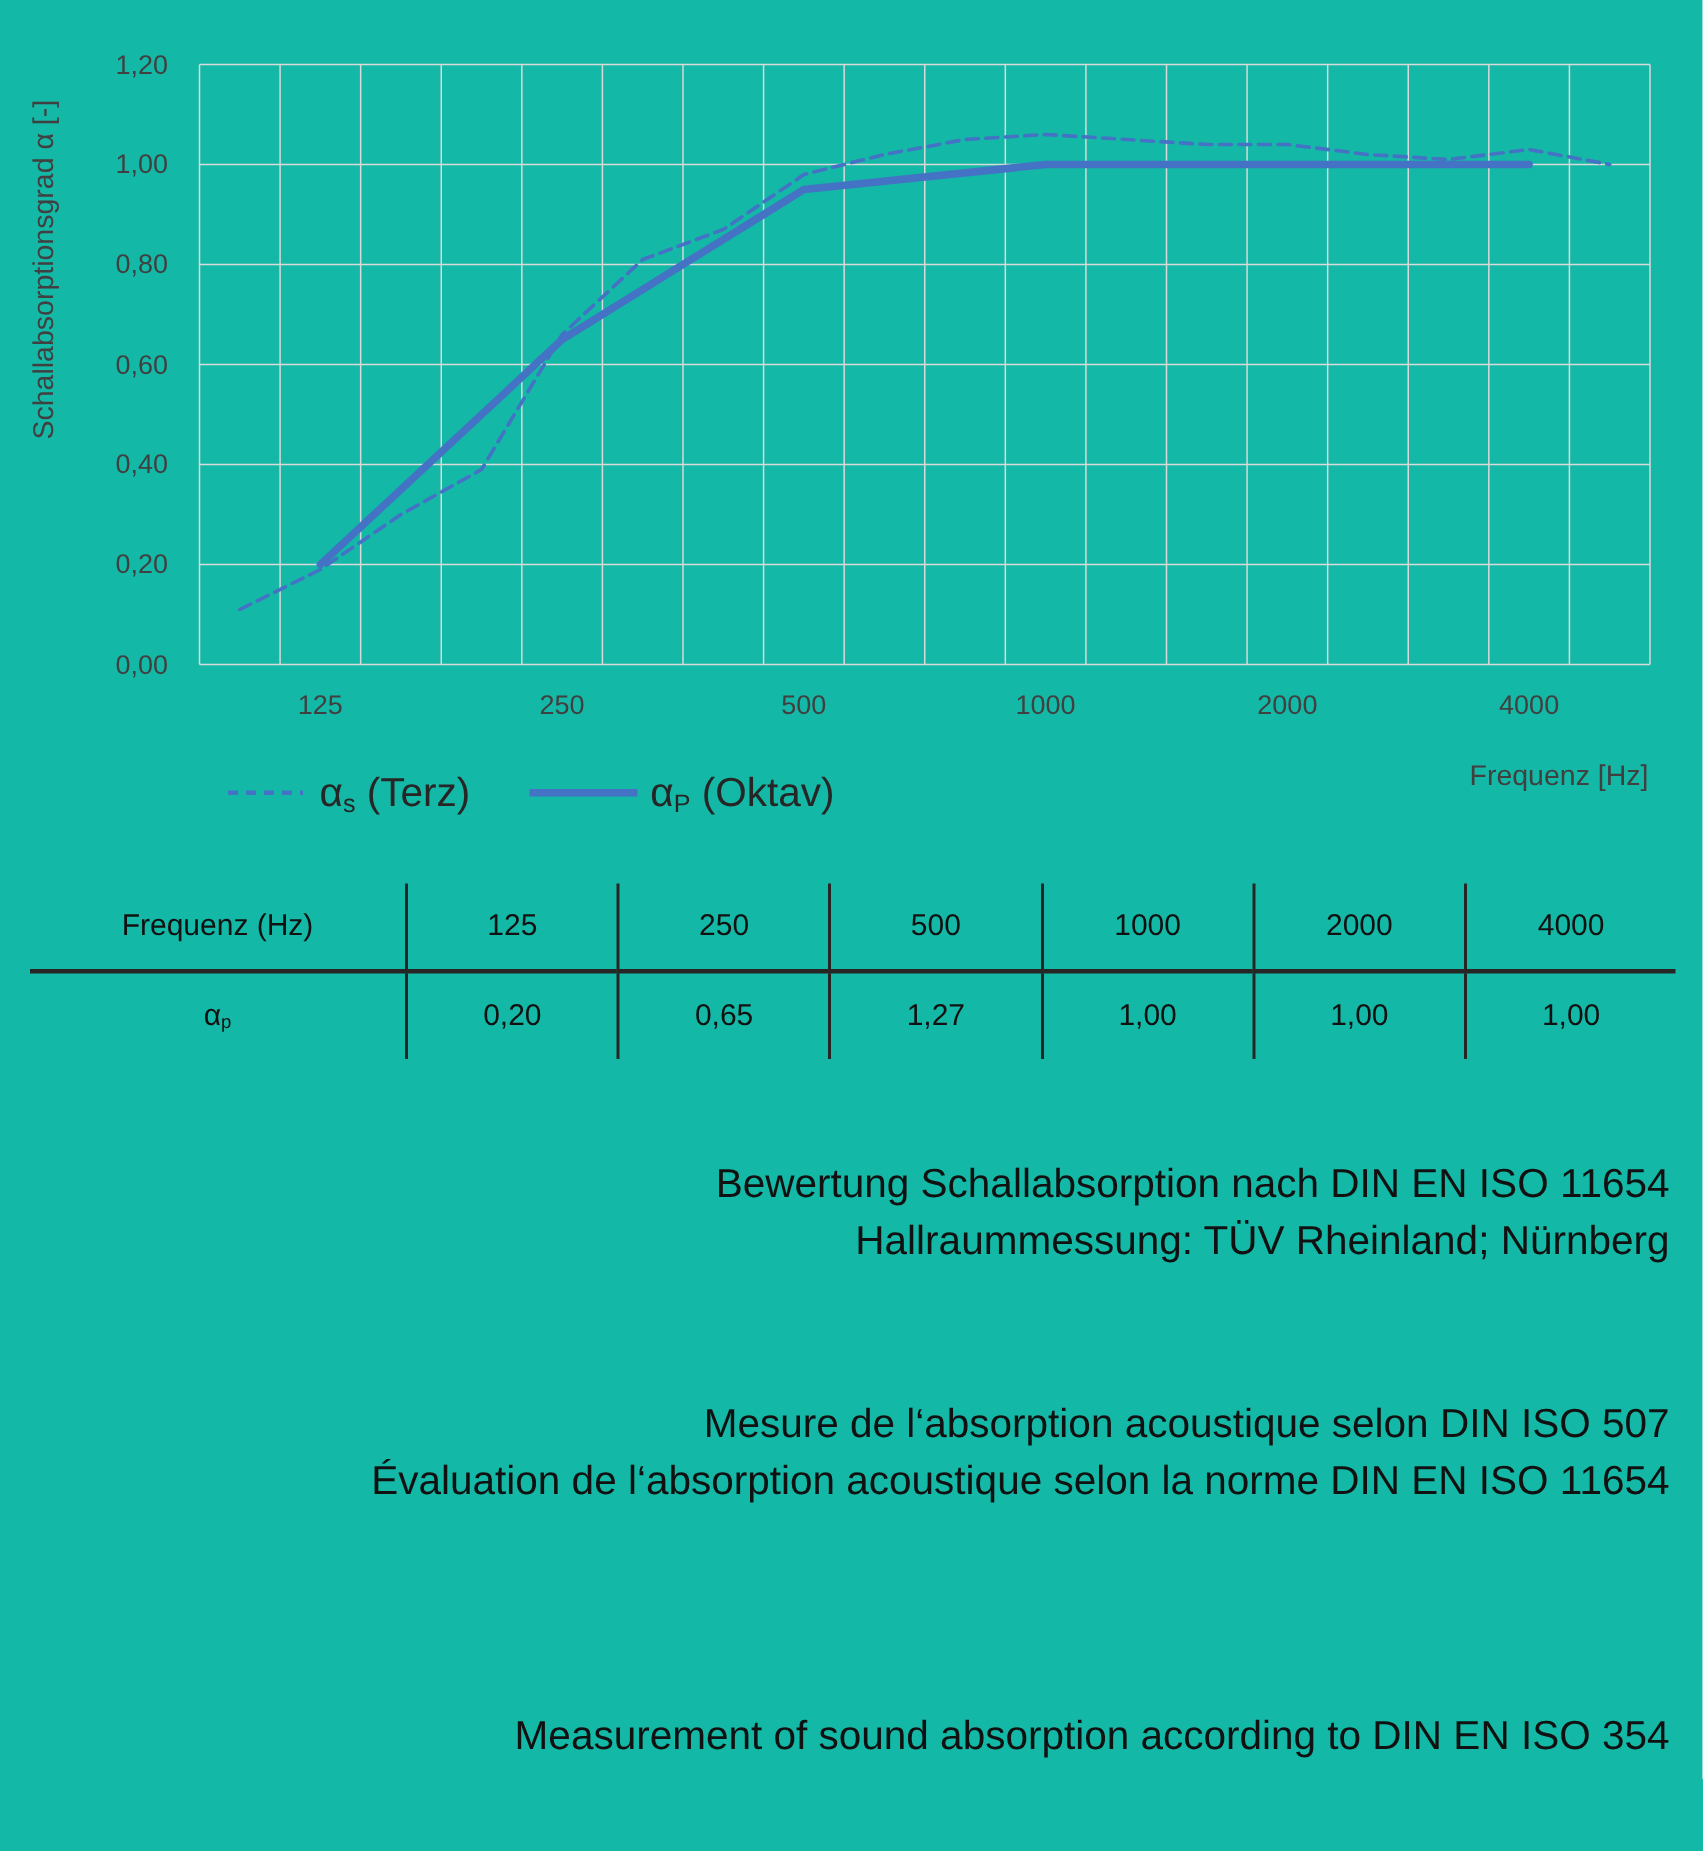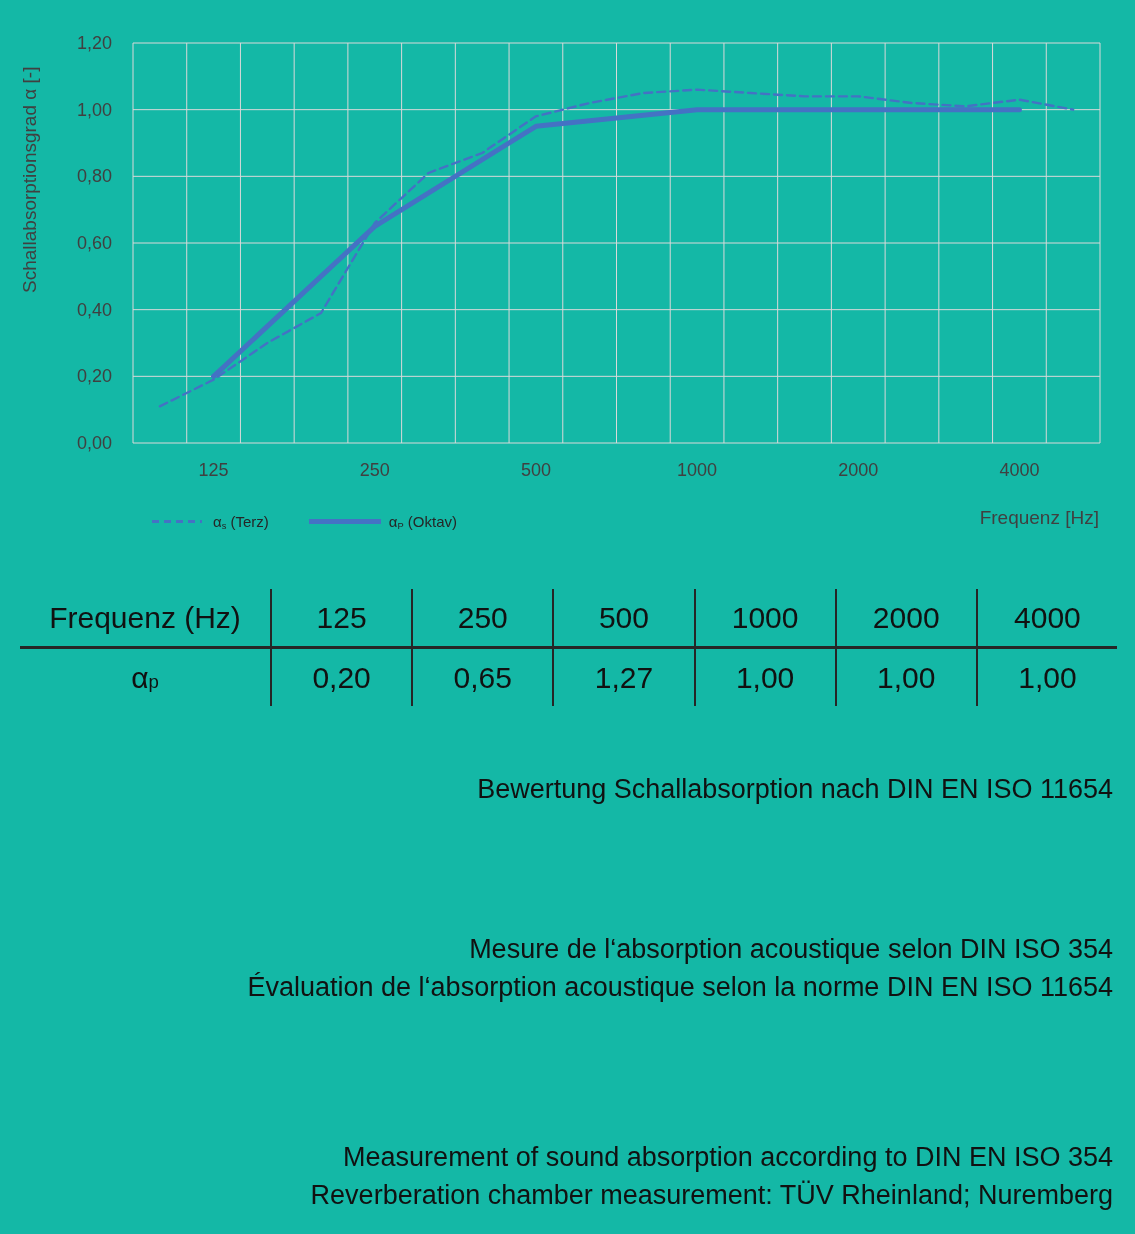--- a/index.html
+++ b/index.html
@@ -8,28 +8,28 @@
 
   svg.chart{position:absolute;left:0;top:0;}
   svg.chart text{font-family:"Liberation Sans",sans-serif;}
 
   .y-title{position:absolute;left:16px;top:40px;height:280px;width:28px;display:flex;
            align-items:center;justify-content:center;writing-mode:vertical-rl;transform:rotate(180deg);
            font-size:19px;color:#404040;white-space:nowrap;}
   .x-title{position:absolute;top:507px;right:36px;font-size:19px;color:#404040;}
 
   .legend{position:absolute;top:513px;left:152px;display:flex;align-items:flex-end;gap:40px;
-          font-size:15px;color:#262626;}
+          font-size:27px;color:#262626;}
   .leg-item{display:flex;align-items:center;}
   .leg-sample-dash{width:50px;height:3px;margin-right:11px;}
   .leg-sample-solid{width:72px;height:5px;margin-right:8px;}
   .sub{font-size:0.62em;position:relative;top:0.25em;}
 
   .abs-table{position:absolute;left:20px;top:589px;width:1097px;display:grid;
-             grid-template-columns:250px repeat(6,1fr);font-size:30px;color:#111;}
+             grid-template-columns:250px repeat(6,1fr);font-size:20px;color:#111;}
   .t-cell{display:flex;align-items:center;justify-content:center;height:57px;}
   .t-cell.head{border-bottom:3px solid #262626;}
   .t-cell.vline{border-left:2px solid #262626;}
 
   .caption{position:absolute;left:0;right:22px;text-align:right;font-size:27px;
            line-height:38px;color:#111;}
   .caption-de{top:770px;}
   .caption-fr{top:930px;}
   .caption-en{top:1138px;}
 </style>
@@ -112,23 +112,23 @@
     <div class="t-cell vline">0,20</div>
     <div class="t-cell vline">0,65</div>
     <div class="t-cell vline">1,27</div>
     <div class="t-cell vline">1,00</div>
     <div class="t-cell vline">1,00</div>
     <div class="t-cell vline">1,00</div>
   </div>
 
   <div class="caption caption-de">
     <div>Bewertung Schallabsorption nach DIN EN ISO 11654</div>
+    <div>Hallraummessung: TÜV Rheinland; Nürnberg</div>
   </div>
   <div class="caption caption-fr">
-    <div>Mesure de l‘absorption acoustique selon DIN ISO 354</div>
+    <div>Mesure de l‘absorption acoustique selon DIN ISO 507</div>
     <div>Évaluation de l‘absorption acoustique selon la norme DIN EN ISO 11654</div>
   </div>
   <div class="caption caption-en">
     <div>Measurement of sound absorption according to DIN EN ISO 354</div>
-    <div>Reverberation chamber measurement: TÜV Rheinland; Nuremberg</div>
   </div>
 
 </div>
 
 </body></html>

